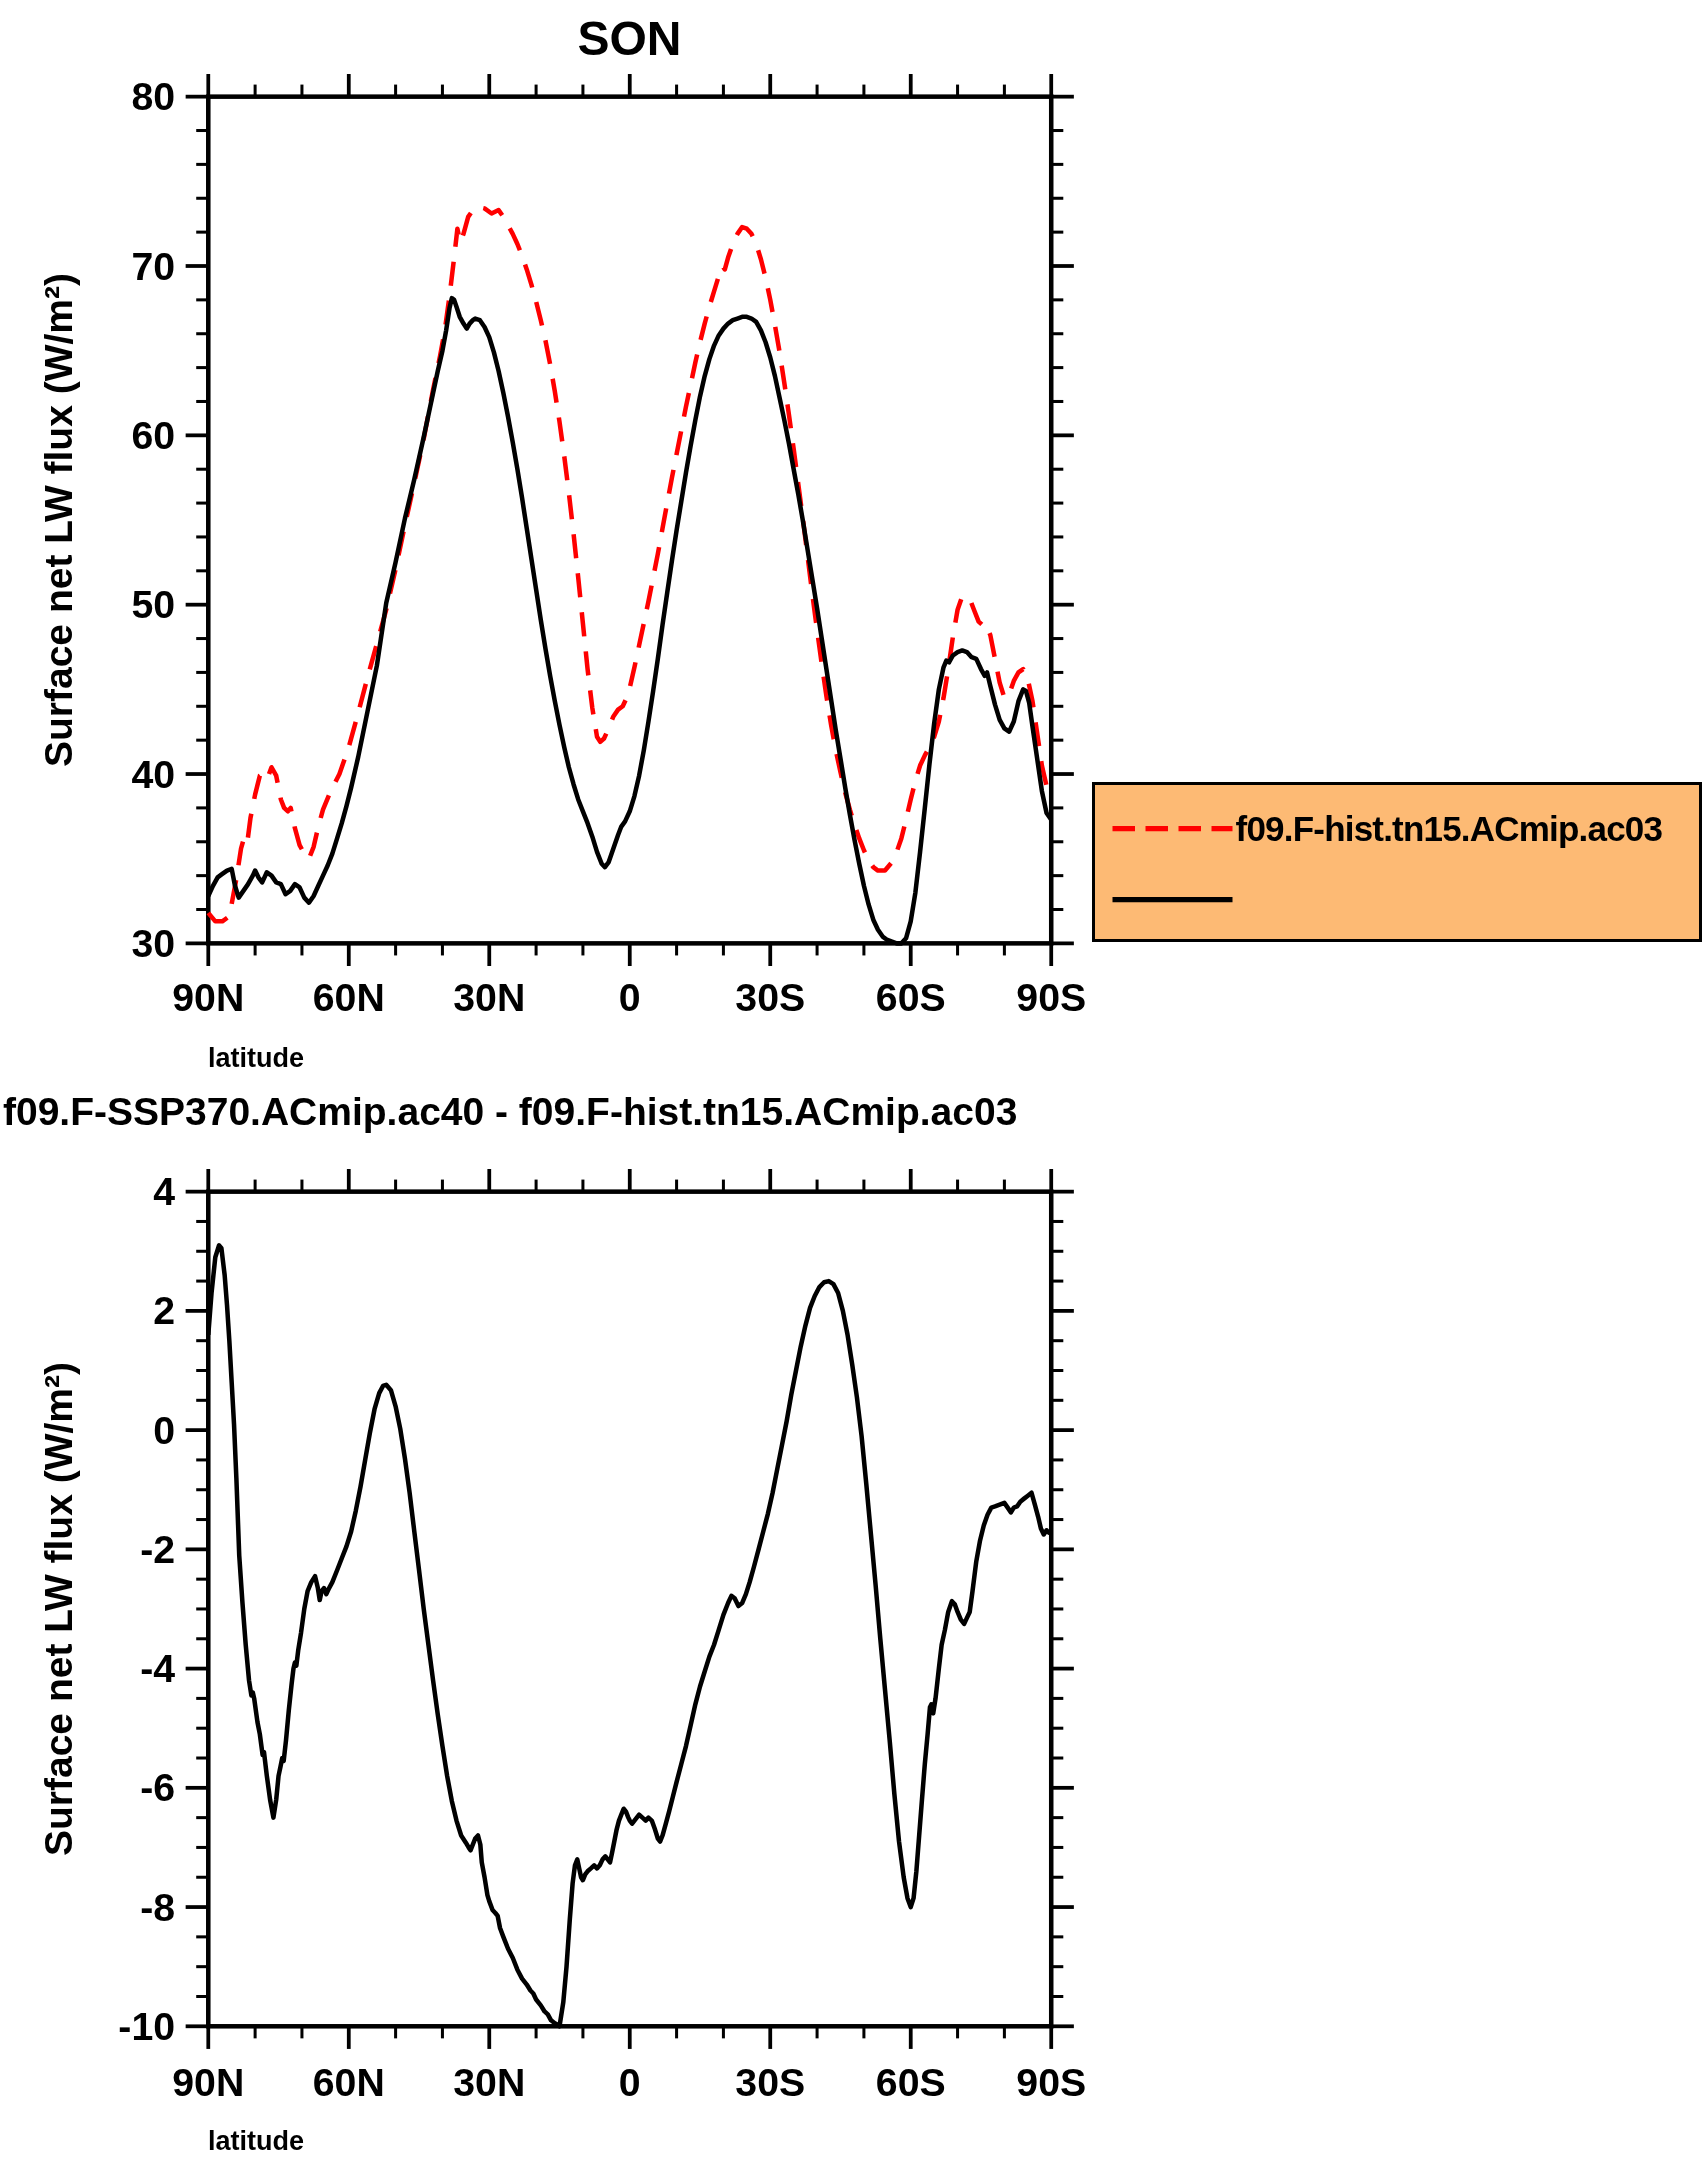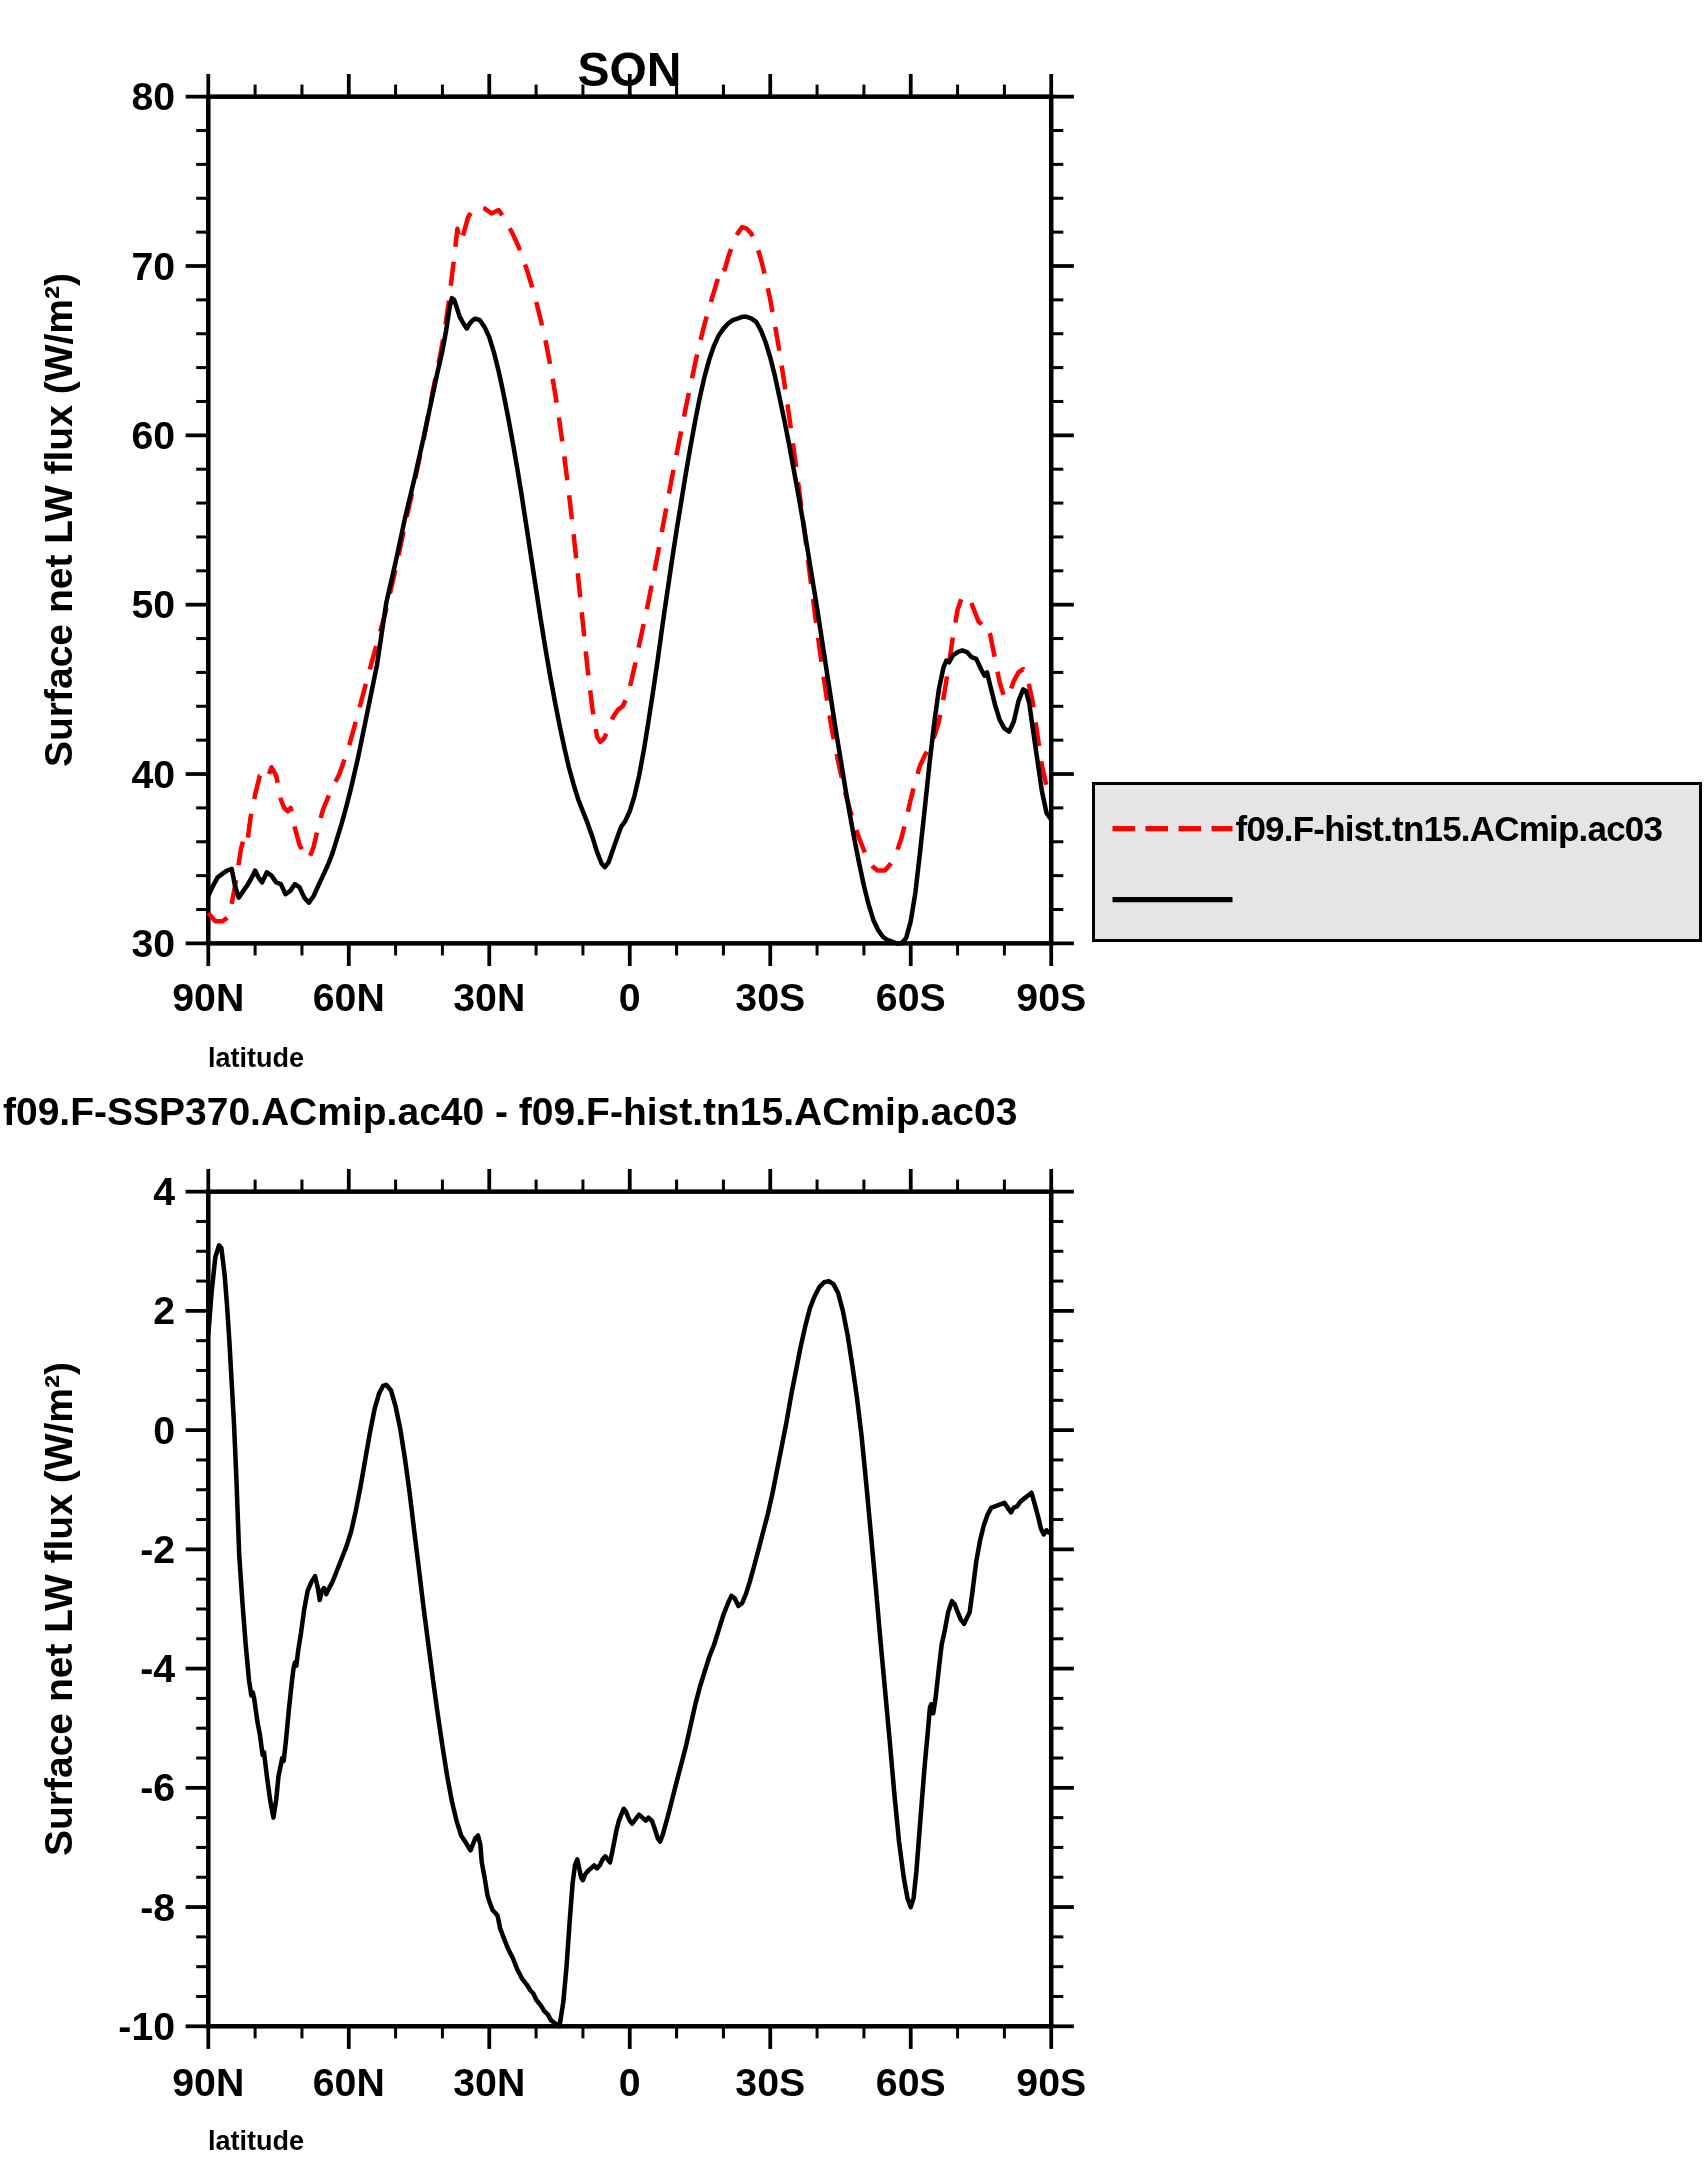--- a/index.html
+++ b/index.html
@@ -1,30 +1,30 @@
 <!DOCTYPE html>
 <html style="font-size:12px"><head>
 <meta charset="utf-8">
 <style>
   html,body{margin:0;padding:0;background:#fff;}
   .page{position:relative;width:1704px;height:2172px;background:#fff;
         font-family:"Liberation Sans",sans-serif;font-weight:700;color:#000;overflow:hidden;}
   #plot-svg{position:absolute;left:0;top:0;}
   .chart-title{position:absolute;white-space:nowrap;}
-  #title1{left:208px;top:10.6px;width:843px;text-align:center;font-size:48px;margin-top:31px;}
+  #title1{left:208px;top:10.6px;width:843px;text-align:center;font-size:48px;}
   #title2{left:3px;top:1090px;font-size:39px;}
   .ylabel{position:absolute;white-space:nowrap;font-size:39px;
           transform:translate(-50%,-50%) rotate(-90deg);}
   #ylabel1{left:59px;top:520px;}
   #ylabel2{left:59px;top:1609px;}
   .xlabel{position:absolute;width:843px;left:208px;text-align:left;font-size:27px;}
   #xlabel1{top:1043px;}
   #xlabel2{top:2126px;}
   .legend{position:absolute;left:1092px;top:782px;width:604px;height:154px;
-          border:3px solid #000;background:#e5e5e5;}
+          border:3px solid #000;background:#fdba74;}
   .legend-row{position:absolute;left:13.6px;right:6px;height:45px;display:flex;align-items:center;}
   #legend-row-0{top:21px;}
   #legend-row-1{top:92px;}
   .legend-swatch{width:127px;height:45px;flex:0 0 127px;}
   .legend-label{font-size:35px;white-space:nowrap;letter-spacing:-0.8px;}
 </style>
 </head>
 <body>
 
 <div class="page">

